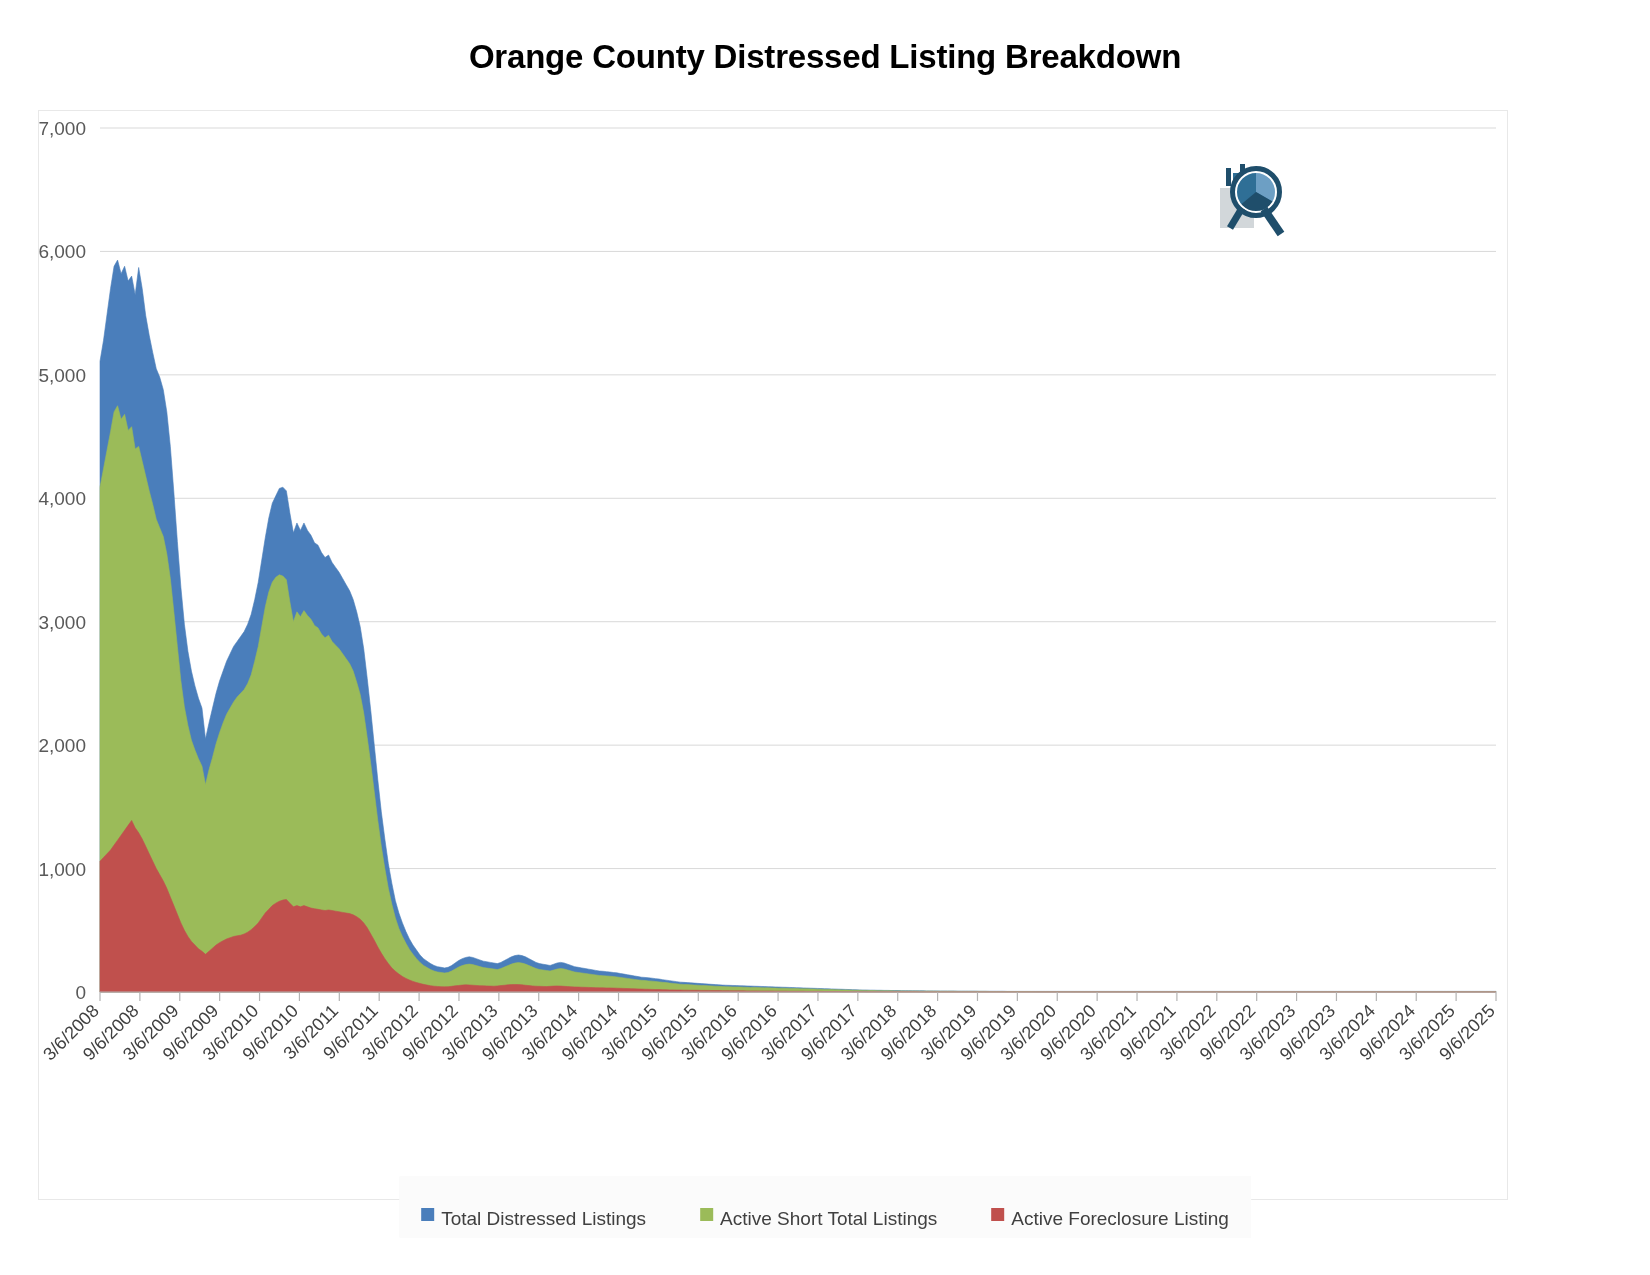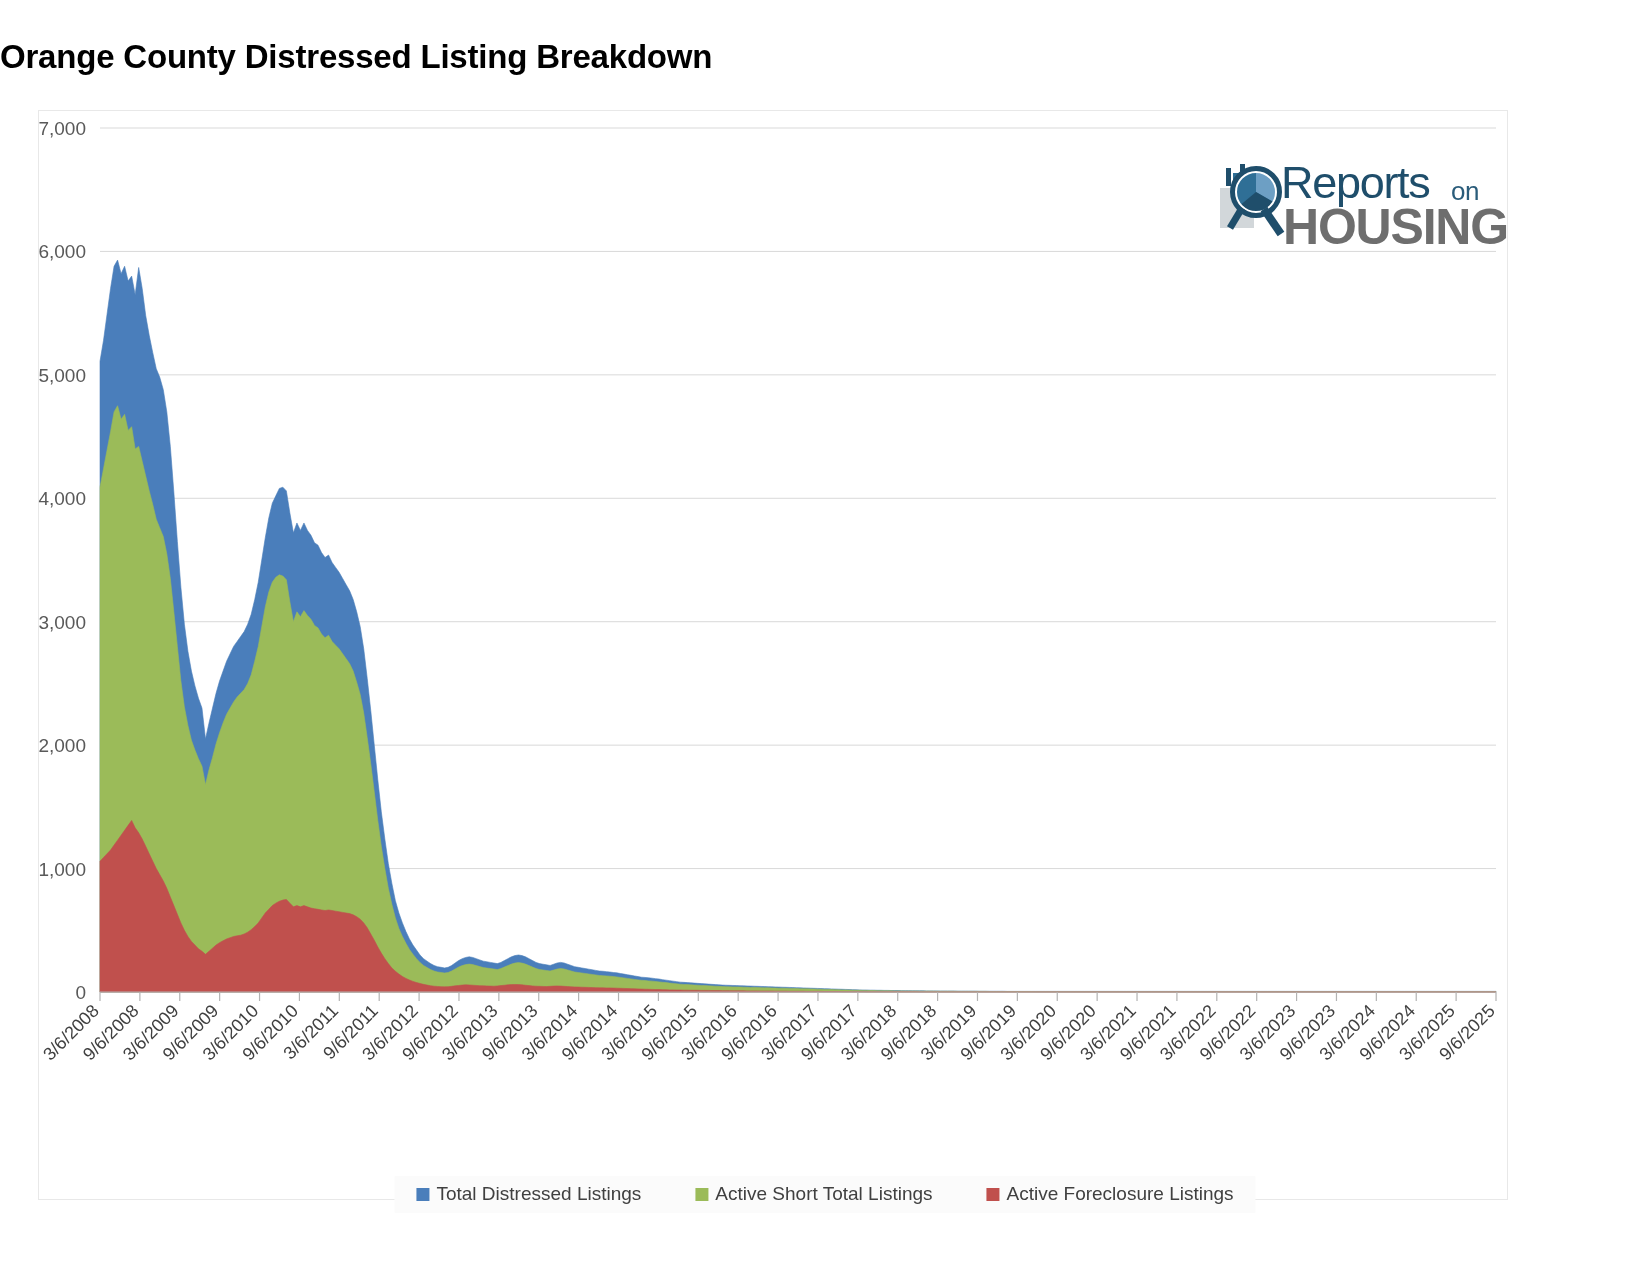--- a/index.html
+++ b/index.html
@@ -20,20 +20,21 @@
     left: 0; top: 0;
     width: 1650px;
     height: 1275px;
     background: #ffffff;
   }
   #chart-title {
     position: absolute;
     left: 0;
     top: 38px;
     width: 1650px;
+    text-align: center;
     font-size: 33px;
     font-weight: bold;
     color: #000000;
     letter-spacing: -0.2px;
     font-family: "Liberation Sans", sans-serif;
   }
   #plot-frame {
     position: absolute;
     left: 38px;
     top: 110px;
@@ -83,23 +84,23 @@
     top: 1176px;
     display: flex;
     align-items: center;
     gap: 54px;
     background: #fbfbfb;
     padding: 7px 22px 8px 22px;
     border-radius: 1px;
   }
   .legend-item {
     display: flex;
-    align-items: center;
     gap: 7px;
     white-space: nowrap;
+    margin-top: 25px;
   }
   .legend-swatch {
     width: 13px;
     height: 13px;
     display: inline-block;
     flex: 0 0 auto;
   }
   .legend-label {
     font-family: "Liberation Sans", sans-serif;
     font-size: 19px;
@@ -282,35 +283,30 @@
       <rect x="15" y="11" width="5" height="13" fill="#2f6f96"></rect>
       <rect x="22" y="2" width="5" height="22" fill="#1f4e6b"></rect>
       <circle cx="38" cy="30" r="21" fill="#2f6f96"></circle>
       <path d="M38 30 L38 9 A21 21 0 0 1 56.2 40.5 Z" fill="#6d9fc4"></path>
       <path d="M38 30 L56.2 40.5 A21 21 0 0 1 20 45 Z" fill="#1f4e6b"></path>
       <circle cx="38" cy="30" r="21" fill="none" stroke="#ffffff" stroke-width="4"></circle>
       <circle cx="38" cy="30" r="23.5" fill="none" stroke="#1f4e6b" stroke-width="5"></circle>
       <line x1="24" y1="46" x2="12" y2="66" stroke="#1f4e6b" stroke-width="7" stroke-linecap="butt"></line>
       <line x1="46" y1="47" x2="63" y2="72" stroke="#1f4e6b" stroke-width="8" stroke-linecap="butt"></line>
     </svg>
-    <div id="logo-text">
-      <span class="logo-reports">Reports</span>
-      <span class="logo-on">on</span>
-      <span class="logo-housing">HOUSING</span>
-    </div>
   </div>
 
   <div id="legend">
       <div class="legend-item">
         <span class="legend-swatch" style="background: rgb(74, 126, 187);"></span>
         <span class="legend-label">Total Distressed Listings</span>
       </div>
       <div class="legend-item">
         <span class="legend-swatch" style="background: rgb(155, 187, 89);"></span>
         <span class="legend-label">Active Short Total Listings</span>
       </div>
       <div class="legend-item">
         <span class="legend-swatch" style="background: rgb(192, 80, 77);"></span>
-        <span class="legend-label">Active Foreclosure Listings</span>
+        <span class="legend-label">Active Foreclosure Listing</span>
       </div>
     </div>
 
 </div>
 
 </body></html>

